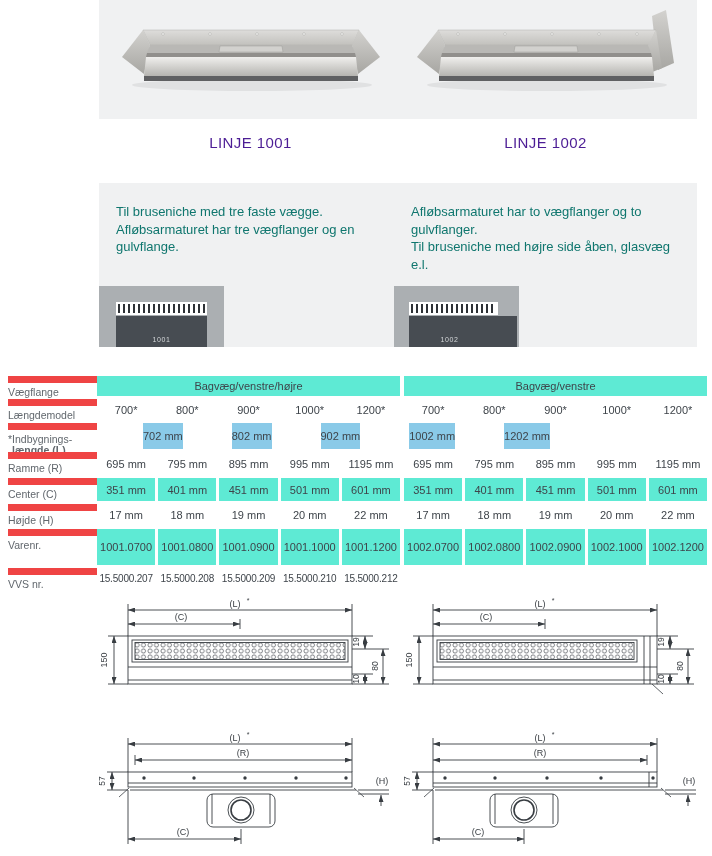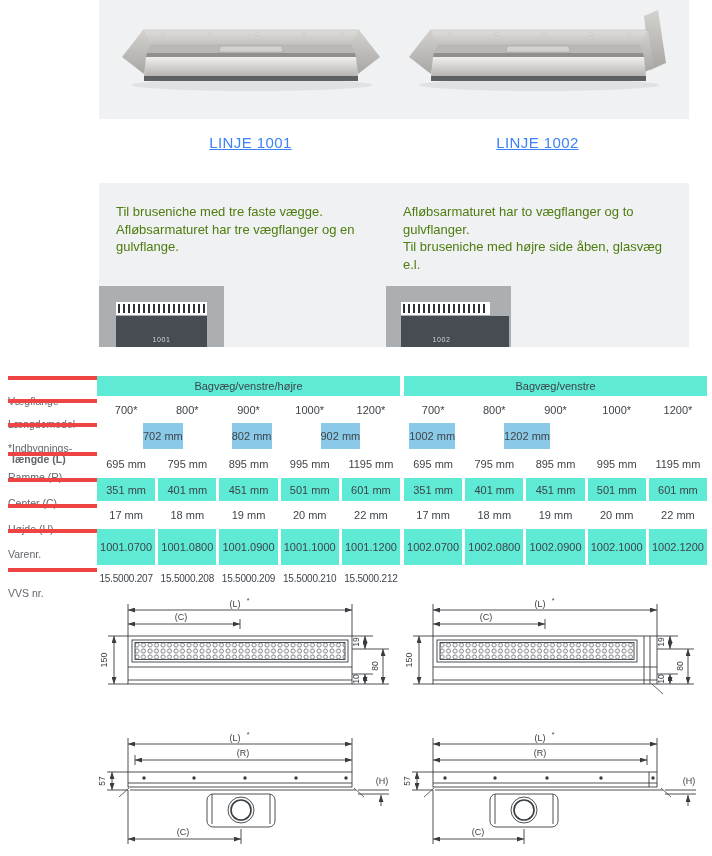--- a/index.html
+++ b/index.html
@@ -1,47 +1,47 @@
 <!DOCTYPE html>
 <html><head>
 <meta charset="utf-8">
 <style>
   html,body{margin:0;padding:0;background:#ffffff;}
   #page{position:relative;width:712px;height:856px;background:#ffffff;overflow:hidden;
         font-family:"Liberation Sans", sans-serif;color:#3e444a;}
   .x1{left:99px;}
-  .x2{left:386px;}
+  .x2{left:394px;}
   .photo{position:absolute;top:0;width:303px;height:119px;background:#f0f1f2;}
   .photo svg{display:block;}
   .ptitle{position:absolute;top:134px;width:303px;text-align:center;font-size:15px;
-          letter-spacing:.4px;color:#3b82f6;text-decoration:underline;}
+          letter-spacing:.4px;color:#4c1d95;}
   .desc{position:absolute;top:183px;width:303px;height:164px;background:#f0f1f2;}
-  .desc .txt{padding:20px 14px 0 17px;font-size:13px;line-height:17.5px;color:#4d7c0f;}
+  .desc .txt{padding:20px 14px 0 17px;font-size:13px;line-height:17.5px;color:#0f766e;}
   .desc .txt p{margin:0;}
   .mini{position:absolute;left:0;bottom:0;width:125px;height:61px;background:#abafb2;}
   .mini .dk{position:absolute;background:#474c52;}
   .mini-1001 .dk{left:17px;right:17px;top:30px;bottom:0;}
   .mini-1002 .dk{left:15px;right:2px;top:30px;bottom:0;}
   .mini .grille{position:absolute;top:16px;height:13px;background:#ffffff;
       box-sizing:border-box;padding:2px 2px;}
   .mini-1001 .grille{left:17px;right:17px;}
   .mini-1002 .grille{left:15px;width:89px;}
   .mini .bars{width:100%;height:100%;
       background:repeating-linear-gradient(90deg,#2e3236 0 2px,#ffffff 2px 5px);}
   .mini .mlabel{position:absolute;bottom:4px;left:0;right:0;text-align:center;
       color:#d3d6d8;font-size:7px;letter-spacing:.6px;}
   .mini-1002 .mlabel{right:14px;}
 
   
   .spec{position:absolute;top:376px;left:8px;width:699px;}
   .trow{display:flex;margin-bottom:3px;}
   .r1{height:20px;} .r2{height:21px;} .r3{height:26px;} .r4{height:23px;}
   .r5{height:23px;} .r6{height:22px;} .r7{height:36px;} .r8{height:20px;}
-  .tlabel{width:89px;box-sizing:border-box;border-top:4px solid #ef4444;
-      padding-top:16px;font-size:10.5px;color:#61676d;line-height:11px;}
+  .tlabel{width:89px;box-sizing:border-box;border-top:7px solid #ef4444;
+      padding-top:4px;font-size:10.5px;color:#61676d;line-height:11px;}
   .tlabel .ind2{padding-left:4px;font-weight:bold;}
   .tgroup{width:303px;display:flex;gap:3px;}
   .tgroup + .tgroup{margin-left:4px;}
   .cell{flex:1;display:flex;align-items:center;justify-content:center;
       font-size:11px;color:#3e444a;white-space:nowrap;}
   .cell.gray{background:#5eead4;}
   .cell.blue{background:#8acae8;margin-left:46px;}
   .cell.merged{flex:1;}
   .cell.vvs{font-size:10px;letter-spacing:-0.2px;}
 

